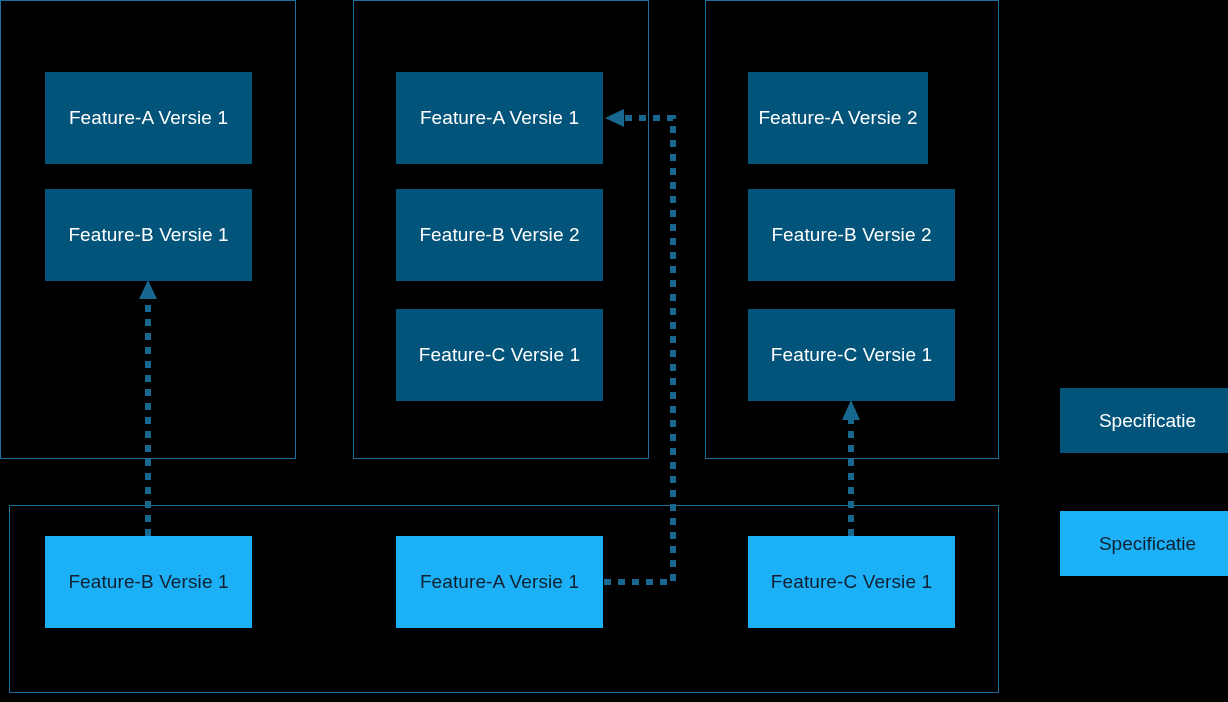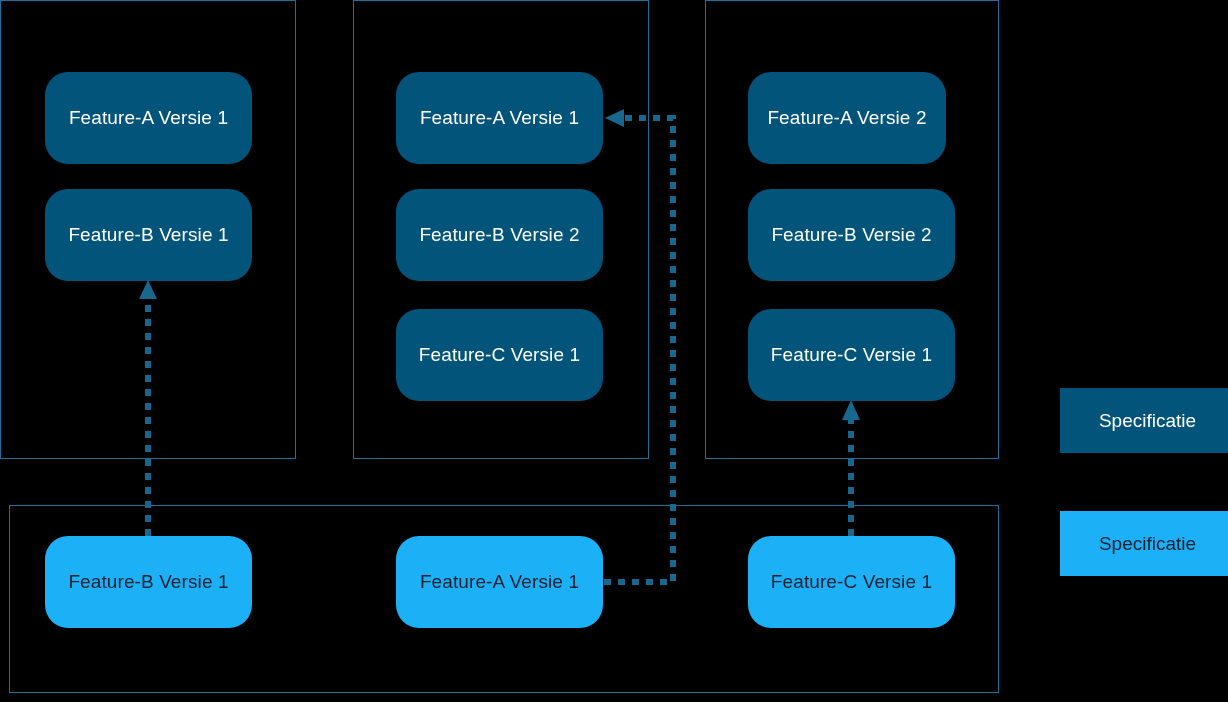--- a/index.html
+++ b/index.html
@@ -26,21 +26,20 @@
     position: absolute;
     box-sizing: border-box;
     display: flex;
     align-items: center;
     justify-content: center;
     text-align: center;
     font-size: 19px;
     line-height: 1.2;
     letter-spacing: 0.1px;
     white-space: nowrap;
-    border-radius: 23px;
   }
   .node.spec {
     background: #03547a;
     color: #ffffff;
   }
   .node.impl {
     background: #1cb0f6;
     color: #102030;
   }
   .legend-node {
@@ -114,21 +113,21 @@
   <div class="node spec" style="left:396px; top:72px; width:207px; height:92px;">
     <span>Feature-A Versie 1</span>
   </div>
   <div class="node spec" style="left:396px; top:189px; width:207px; height:92px;">
     <span>Feature-B Versie 2</span>
   </div>
   <div class="node spec" style="left:396px; top:309px; width:207px; height:92px;">
     <span>Feature-C Versie 1</span>
   </div>
 
-  <div class="node spec" style="left:748px; top:72px; width:198px; height:92px;">
+  <div class="node spec" style="left:748px; top:72px; width:180px; height:92px;">
     <span>Feature-A Versie 2</span>
   </div>
   <div class="node spec" style="left:748px; top:189px; width:207px; height:92px;">
     <span>Feature-B Versie 2</span>
   </div>
   <div class="node spec" style="left:748px; top:309px; width:207px; height:92px;">
     <span>Feature-C Versie 1</span>
   </div>
 
   <div class="node impl" style="left:45px; top:536px; width:207px; height:92px;">

